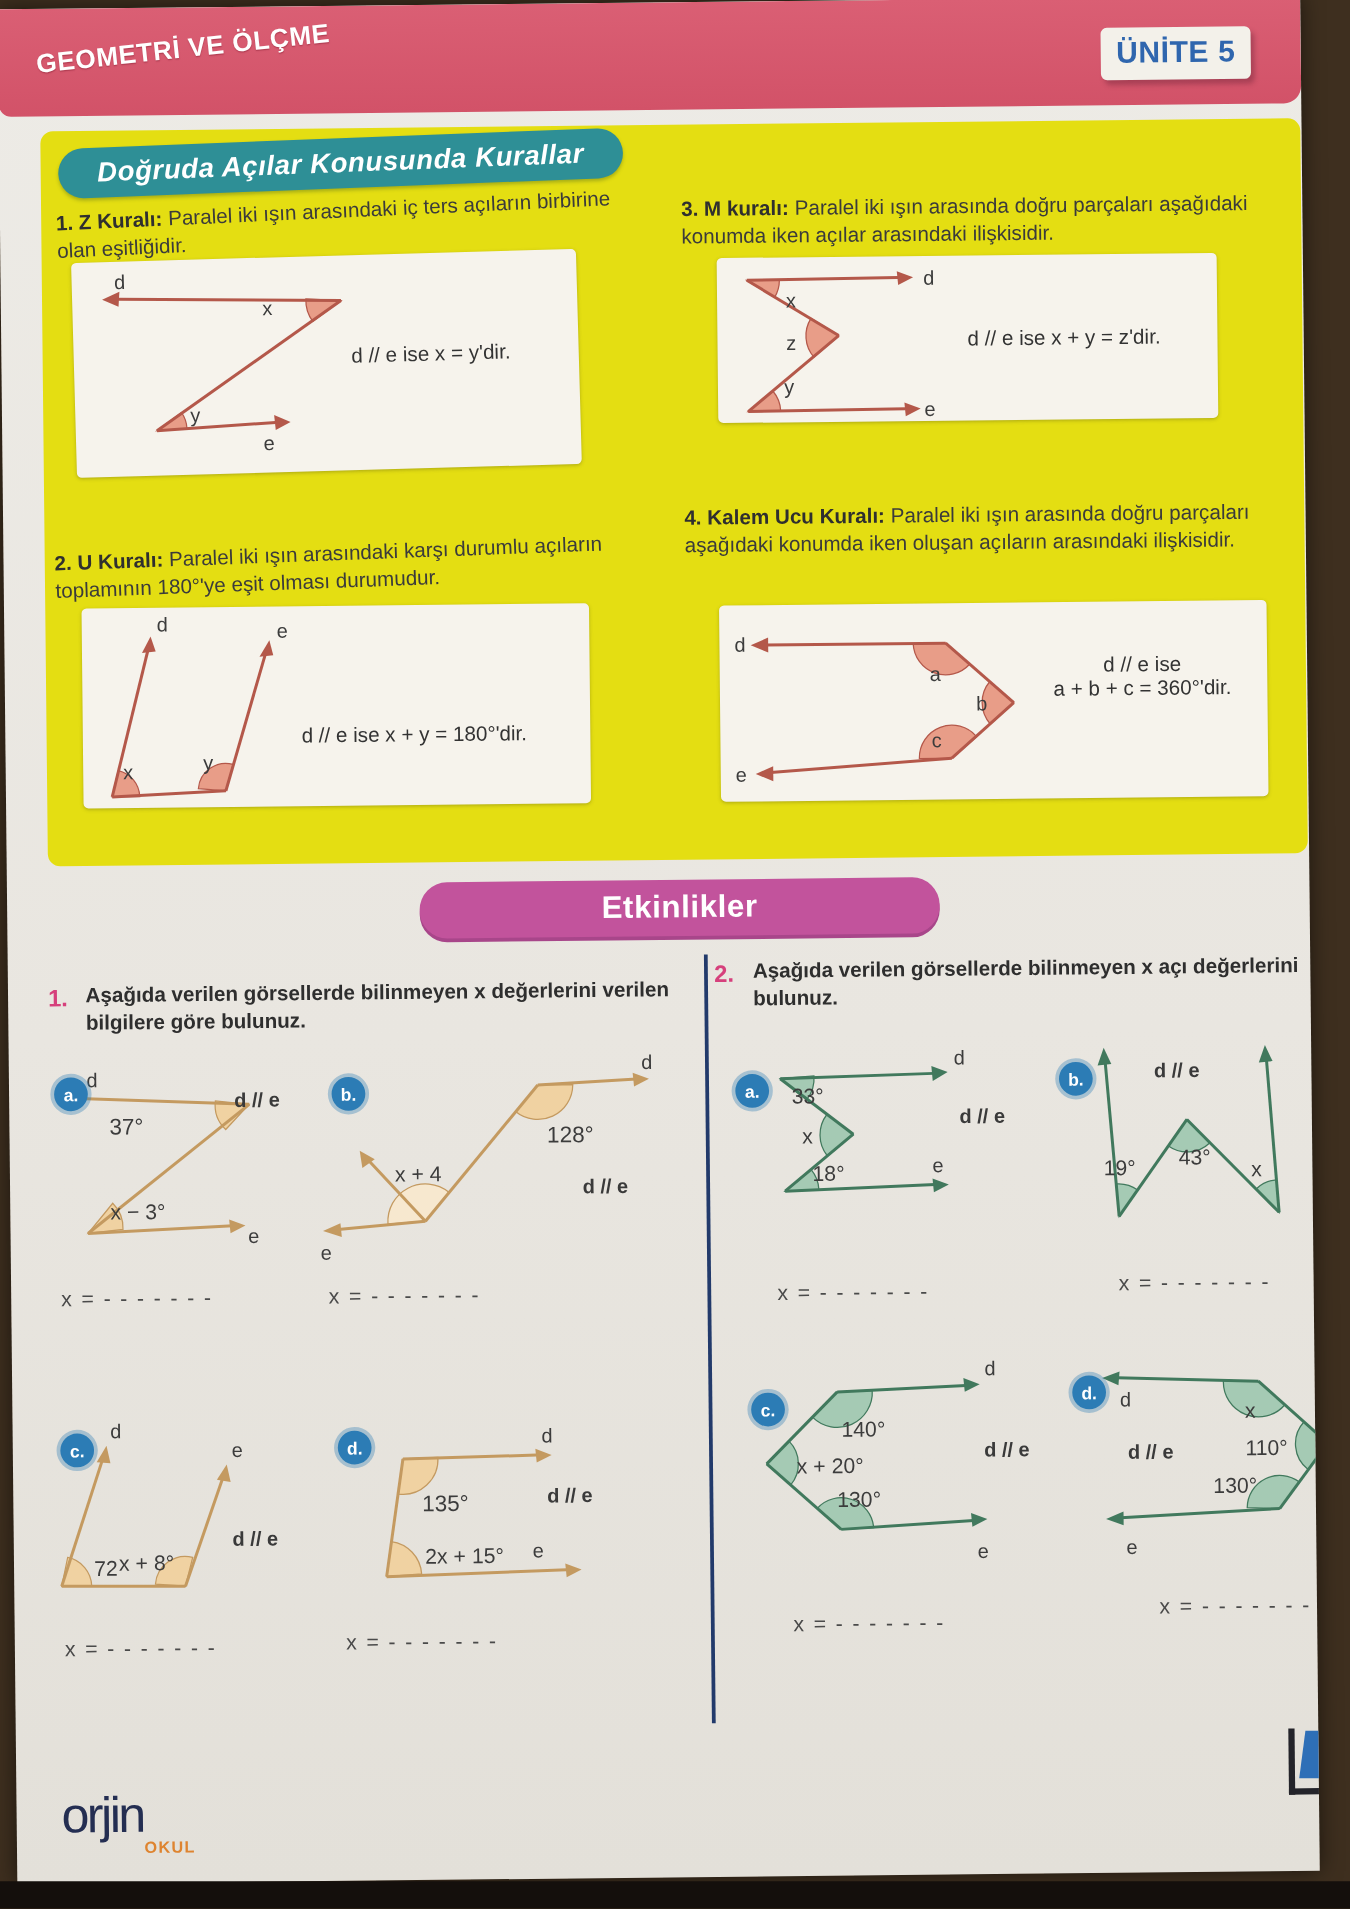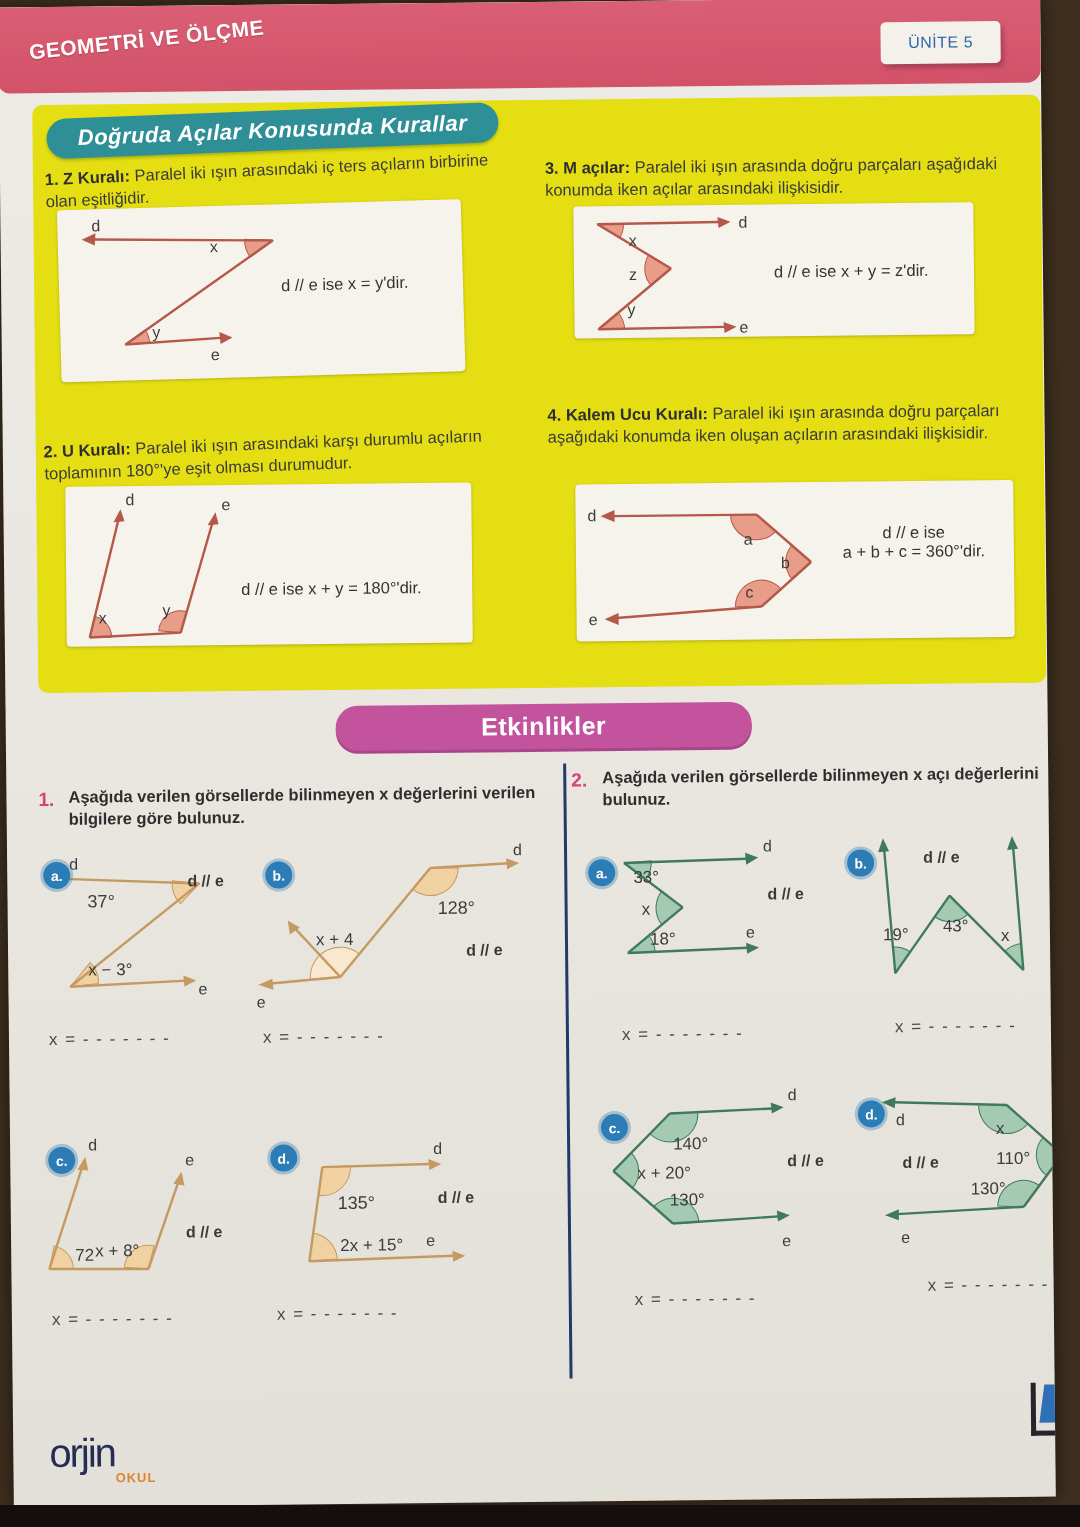--- a/index.html
+++ b/index.html
@@ -3,21 +3,21 @@
 <meta charset="utf-8">
 <style>
   html,body{margin:0;padding:0;background:#2b211a;font-family:"Liberation Sans",sans-serif;}
   .photo{position:relative;width:1080px;height:1527px;background:#3e2f1f;overflow:hidden;}
   .photo-bottom{position:absolute;left:0;bottom:0;width:100%;height:22px;background:#140f0c;}
   .page{position:absolute;left:6px;top:2px;width:1042px;height:1500px;background:linear-gradient(180deg,#edebe6 0%,#e9e6e0 55%,#e3e0d9 100%);transform:rotate(-0.6deg);transform-origin:50% 50%;overflow:hidden;box-shadow:0 0 18px rgba(0,0,0,.55);}
   
   .band{position:absolute;left:0;top:0;width:100%;height:86px;background:linear-gradient(180deg,#da5f74,#d25268);border-radius:0 0 14px 10px;}
   .course{position:absolute;left:30px;top:22px;color:#fff;font-weight:bold;font-size:21px;letter-spacing:.5px;transform:rotate(-5.5deg);text-shadow:0 1px 1px rgba(120,20,40,.4);}
   .unit-tab{position:absolute;left:882px;top:24px;width:120px;height:42px;background:#f3f1ea;border-radius:5px;display:flex;align-items:center;justify-content:center;box-shadow:3px 4px 4px rgba(90,25,45,.35);}
-  .unit-tab span{color:#2f66ae;font-weight:normal;font-size:16px;letter-spacing:.5px;}
+  .unit-tab span{color:#2f66ae;font-weight:bold;font-size:24px;letter-spacing:.5px;}
   
   .yellow{position:absolute;left:33px;top:98px;width:1008px;height:588px;background:#e4de12;border-radius:10px;}
   .topic{position:absolute;left:14px;top:8px;width:452px;height:40px;background:#2e8f96;border-radius:22px;display:flex;align-items:center;justify-content:center;transform:rotate(-1.6deg);box-shadow:0 2px 3px rgba(60,90,30,.35);}
   .topic span{color:#fff;font-weight:bold;font-style:italic;font-size:22px;letter-spacing:.5px;white-space:nowrap;}
   .ruletext{position:absolute;font-size:16.5px;color:#3b3b3b;line-height:1.32;}
   .ruletext b{color:#2f2f2f;}
   .dbox{position:absolute;background:#f6f3ec;border-radius:4px;box-shadow:0 1px 3px rgba(110,110,20,.45);}
   .formula{position:absolute;font-size:16.5px;color:#333;white-space:nowrap;}
   
   .act-banner{position:absolute;left:330px;top:702px;width:416px;height:45px;background:#c2539c;border-radius:22px;display:flex;align-items:center;justify-content:center;box-shadow:0 3px 0 #a8468a;}
@@ -107,21 +107,21 @@
           <polygon class="ar-r" points="142,24 134,37 145,36"></polygon>
           <text class="alb" x="52" y="16">d</text>
           <text class="alb" x="148" y="22">e</text>
           <text class="alb" x="24" y="134">x</text>
           <text class="alb" x="88" y="127">y</text>
         </svg>
         <div class="formula" style="left:175px;top:95px;">d // e ise  x + y = 180°'dir.</div>
       </div>
 
       <div class="ruletext" style="left:512px;top:58px;width:478px;">
-        <b><span>3.</span> <span>M açılar:</span></b>
+        <b><span>3.</span> <span>M kuralı:</span></b>
         <span>Paralel iki ışın arasında doğru parçaları aşağıdaki konumda iken açılar arasındaki ilişkisidir.</span>
       </div>
 
       <div class="dbox" style="left:540px;top:107px;width:400px;height:132px;">
         <svg width="250" height="128" viewBox="0 0 250 128" style="left:7px;top:2px;">
           <path class="wg-r" d="M17,16 L43,16 A26,26 0 0 1 39,30 Z"></path>
           <path class="wg-r" d="M90,61 L68,47 A26,26 0 0 0 70,78 Z"></path>
           <path class="wg-r" d="M17,121 L37,105 A26,26 0 0 1 43,121 Z"></path>
           <line class="ln-r" x1="17" y1="16" x2="138" y2="15"></line>
           <polygon class="ar-r" points="150,15 137,10 138,21"></polygon>

